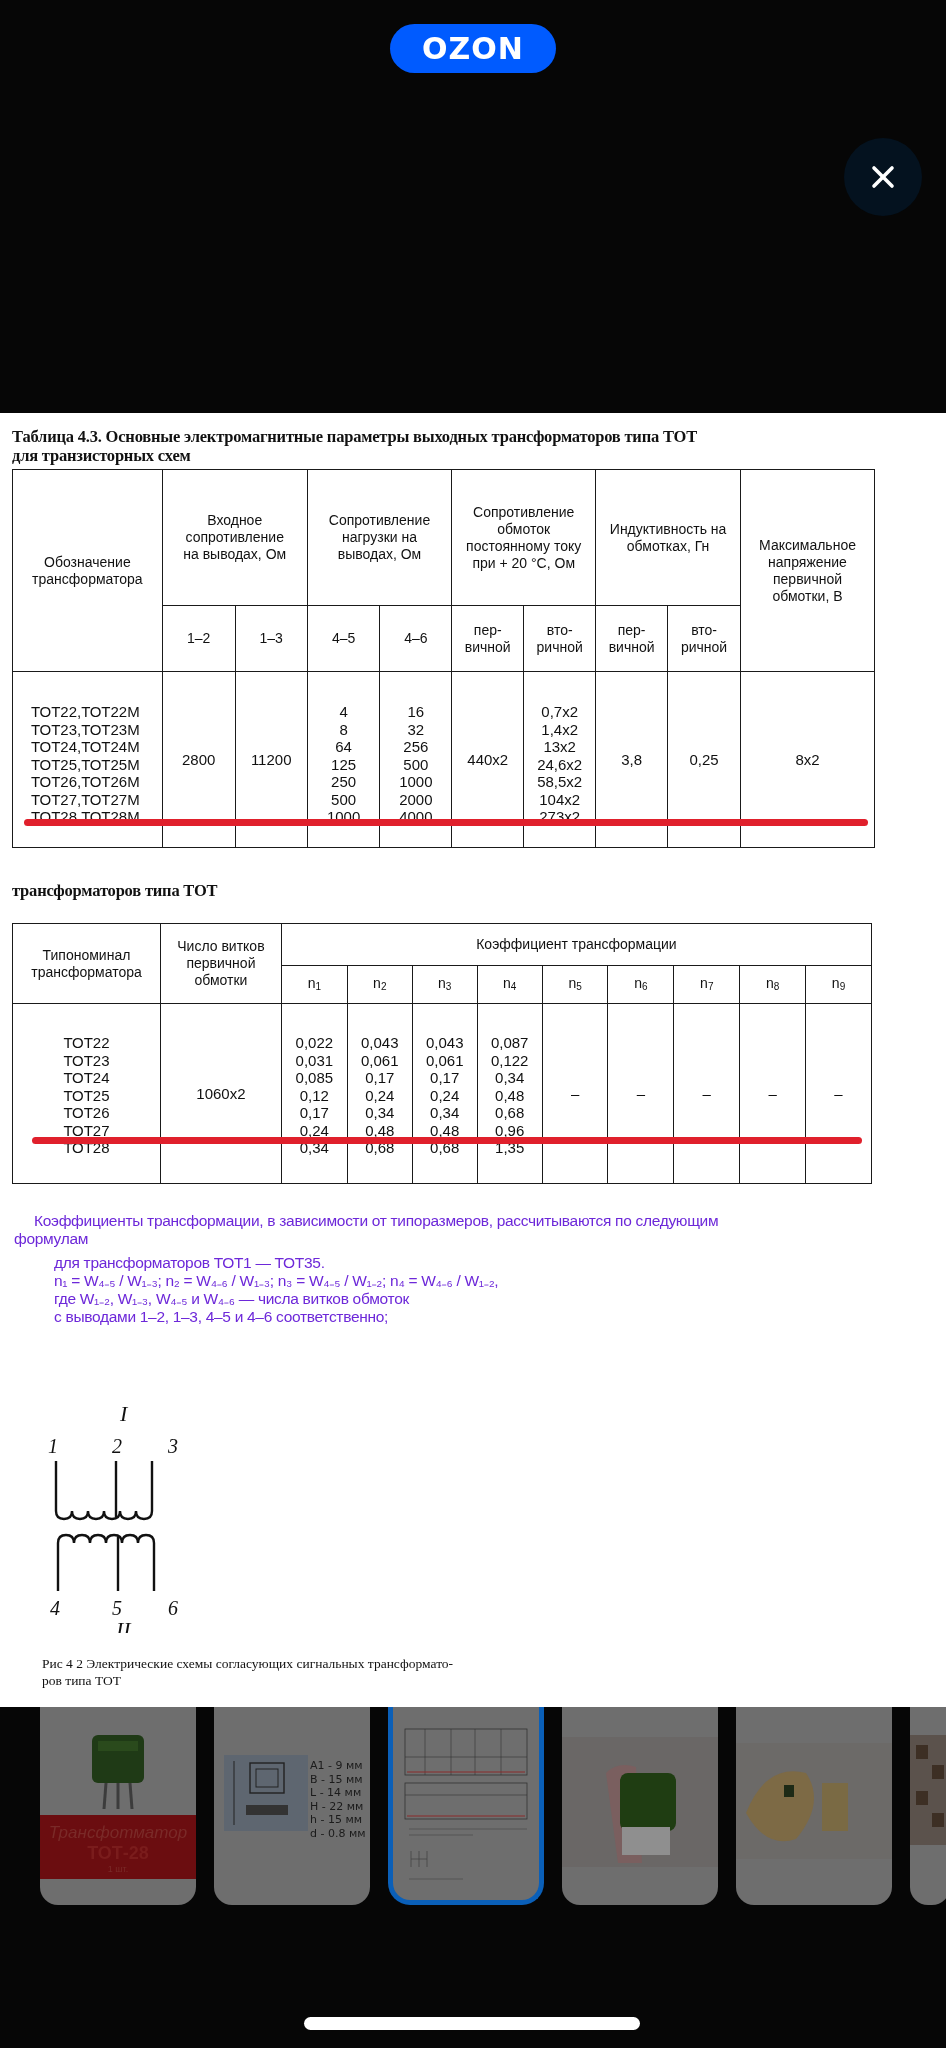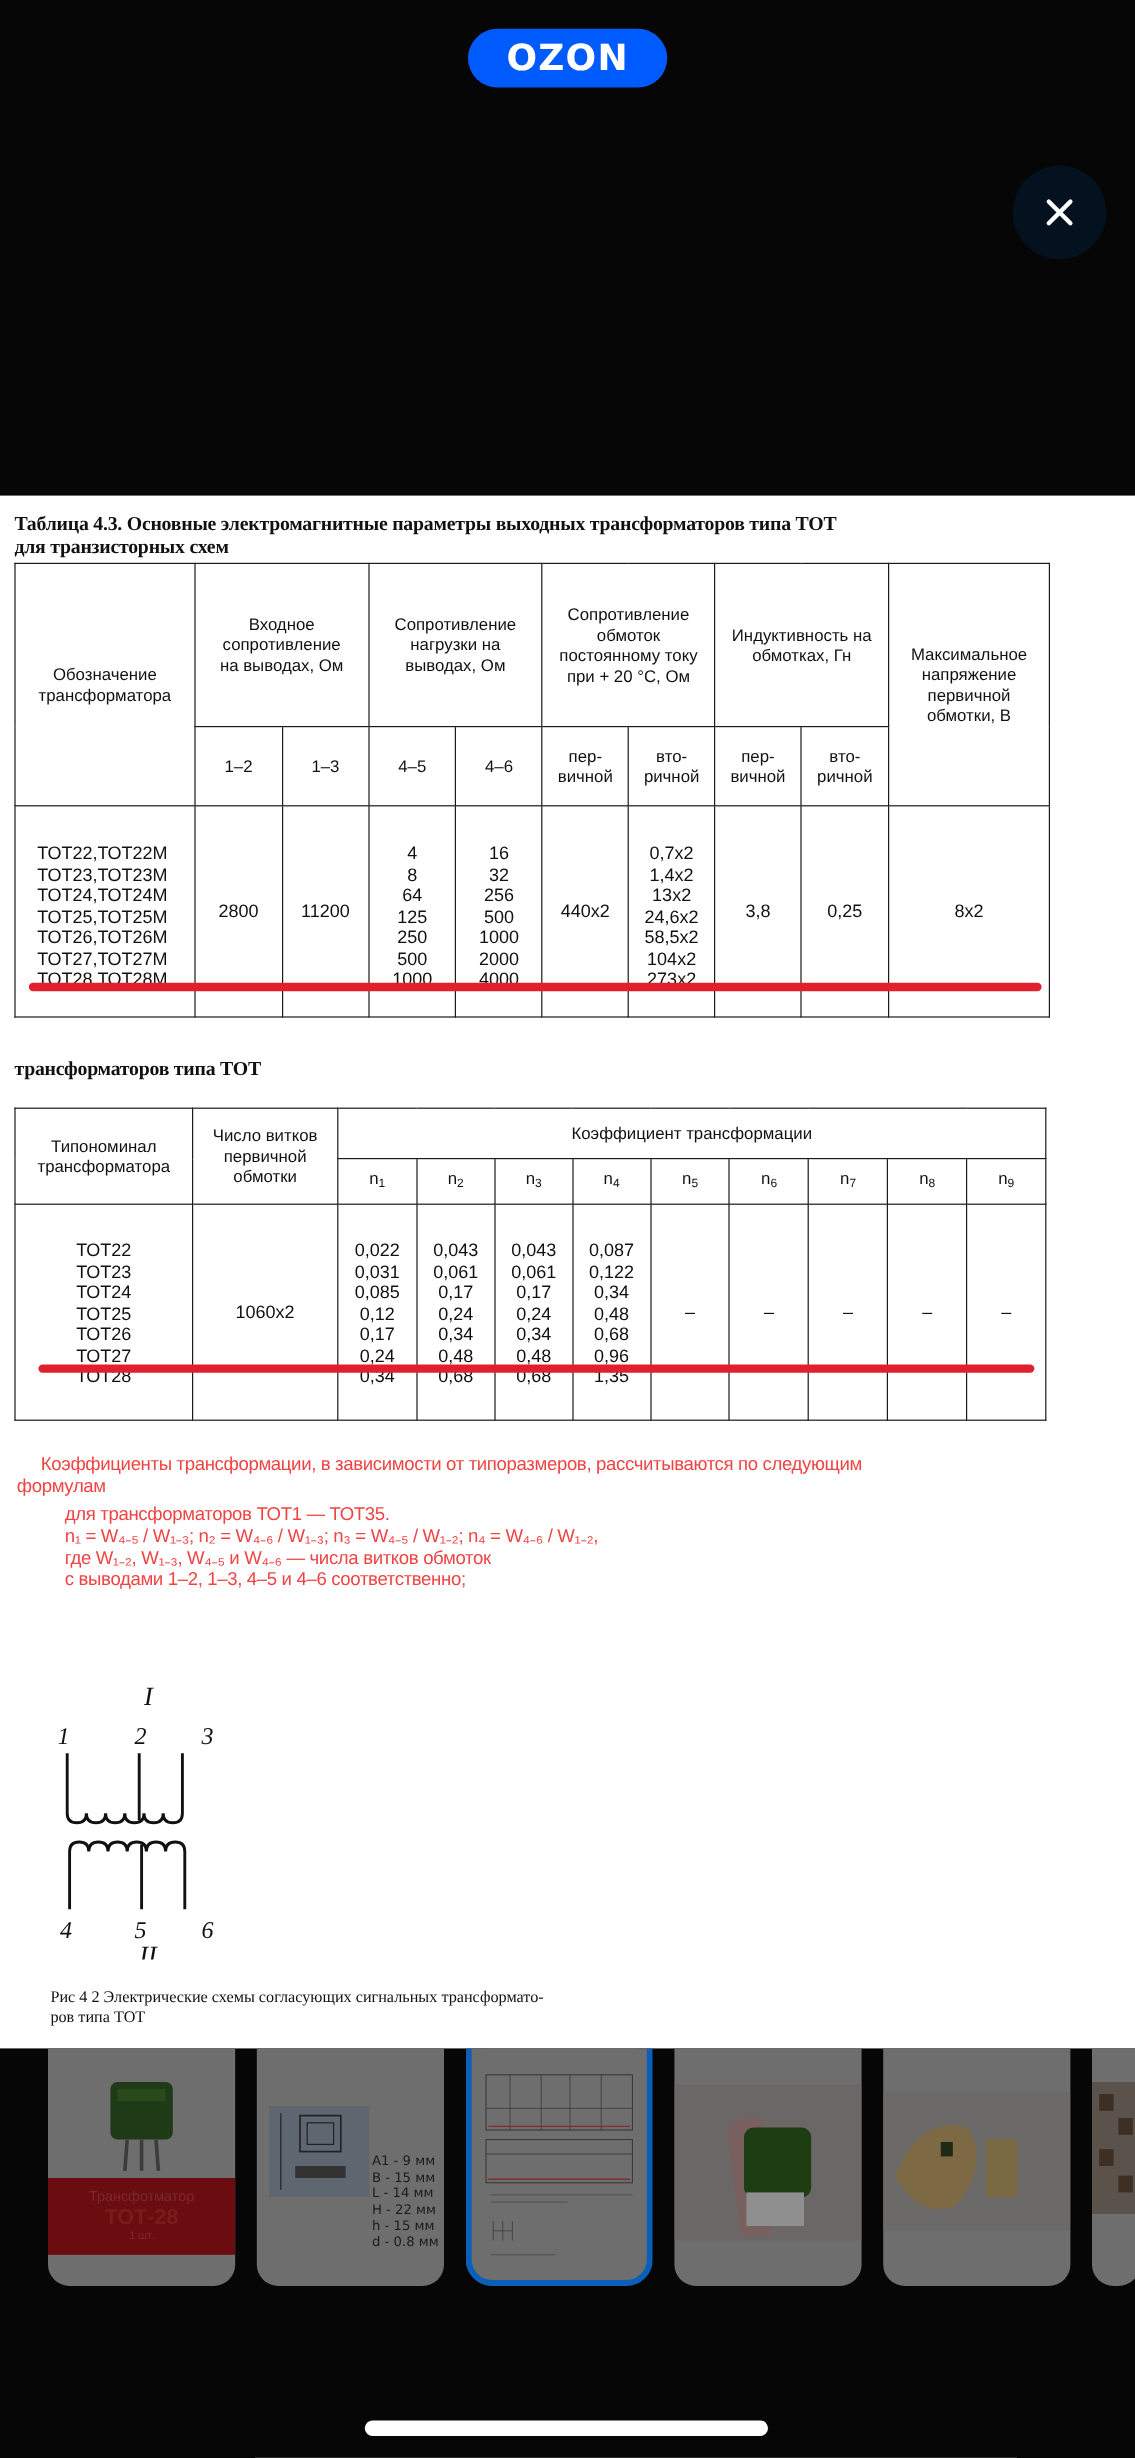--- a/index.html
+++ b/index.html
@@ -23,35 +23,35 @@
 
   table.t { position: absolute; border-collapse: collapse; font-family: "Liberation Sans", sans-serif; color: #111; }
   table.t td { border: 1.6px solid #1a1a1a; text-align: center; vertical-align: middle; font-size: 14.5px; line-height: 17px; padding: 0 2px; }
   table.t td.hdr { font-size: 14px; line-height: 17px; }
   table.t td.stack { line-height: 17.5px; font-size: 15px; }
   .data-row td { border-top: 4px double #1a1a1a; }
   .sub { font-size: 10px; vertical-align: -2px; }
 
   .redline { position: absolute; height: 7px; border-radius: 4px; background: #e0202c; }
 
-  .para { position: absolute; font-family: "Liberation Sans", sans-serif; font-size: 15.5px; color: #ef4444; line-height: 17.5px; letter-spacing: -0.3px; }
+  .para { position: absolute; font-family: "Liberation Sans", sans-serif; font-size: 15.5px; color: #6d28d9; line-height: 17.5px; letter-spacing: -0.3px; }
 
   .schematic { position: absolute; left: 36px; top: 980px; width: 180px; height: 240px; }
   .fig-caption { position: absolute; left: 42px; top: 1242px; font-family: "Liberation Serif", serif; font-size: 13.5px; line-height: 17px; color: #111; }
 
   
   .thumbs { position: absolute; left: 0; top: 1707px; width: 946px; height: 200px; }
   .thumb { position: absolute; top: 0; width: 156px; height: 198px; border-radius: 0 0 18px 18px; background: #6e6e6e; overflow: hidden; cursor: pointer; }
   .thumb.active { border: 5px solid #0a5fb8; border-top: none; border-radius: 0 0 22px 22px; }
   .thumb .ph { position: absolute; }
   .t1-banner { position: absolute; left: 0; top: 108px; width: 156px; height: 64px; background: #6b0d10; text-align: center; color: #7a2a28; }
-  .t1-banner .a { font-size: 12px; margin-top: 8px; display: block; }
+  .t1-banner .a { font-size: 17px; margin-top: 8px; display: block; font-style: italic; }
   .t1-banner .b { font-size: 18px; font-weight: bold; display: block; color: #7a1c1c; }
   .t1-banner .c { font-size: 9px; display: block; }
-  .dims { position: absolute; left: 96px; top: 52px; font-size: 11px; line-height: 13.5px; color: #1b1b1b; font-family: "DejaVu Sans", sans-serif; margin-top: 35px; }
+  .dims { position: absolute; left: 96px; top: 52px; font-size: 11px; line-height: 13.5px; color: #1b1b1b; font-family: "DejaVu Sans", sans-serif; }
 
   .home-bar { position: absolute; left: 304px; top: 2017px; width: 336px; height: 13px; border-radius: 7px; background: #fff; }
 </style>
 </head>
 <body>
 
 <div class="brand">
   <span>OZON</span>
 </div>
 <div class="close-btn">

